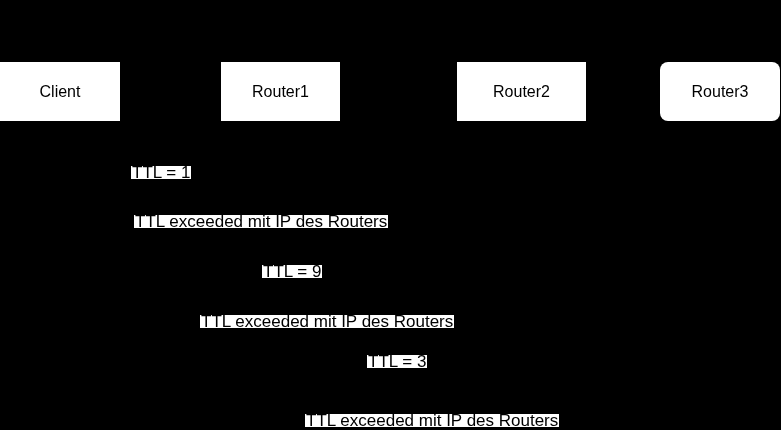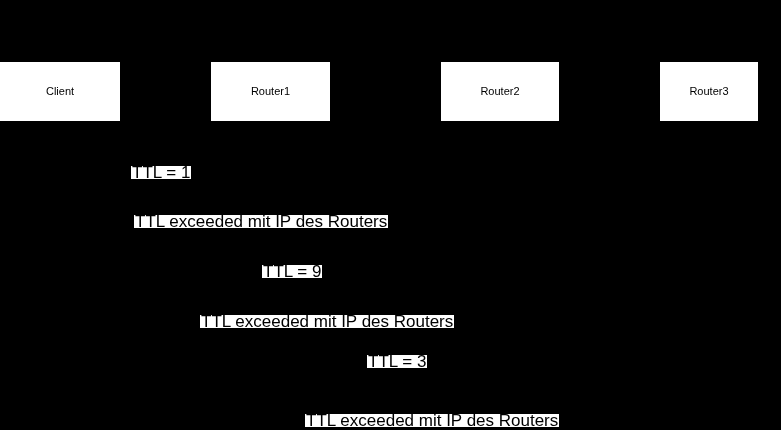--- a/index.html
+++ b/index.html
@@ -17,27 +17,27 @@
   }
   .actor-box {
     position: absolute;
     top: 62px;
     height: 59px;
     background: #ffffff;
     color: #000000;
     display: flex;
     align-items: center;
     justify-content: center;
-    font-size: 11px;
+    font-size: 16px;
     line-height: 1;
   }
   .actor-client  { left: 0px;   width: 120px; }
-  .actor-router1 { left: 211px; width: 119px; }
-  .actor-router2 { left: 441px; width: 118px; }
-  .actor-router3 { left: 660px; width: 98px; }
+  .actor-router1 { left: 221px; width: 119px; }
+  .actor-router2 { left: 457px; width: 129px; }
+  .actor-router3 { left: 660px; width: 120px; border-radius: 8px; }
 
   .msg-label {
     position: absolute;
     background: #ffffff;
     color: #000000;
     font-size: 17px;
     line-height: 13px;
     height: 13px;
     white-space: nowrap;
     padding: 0 1px;

